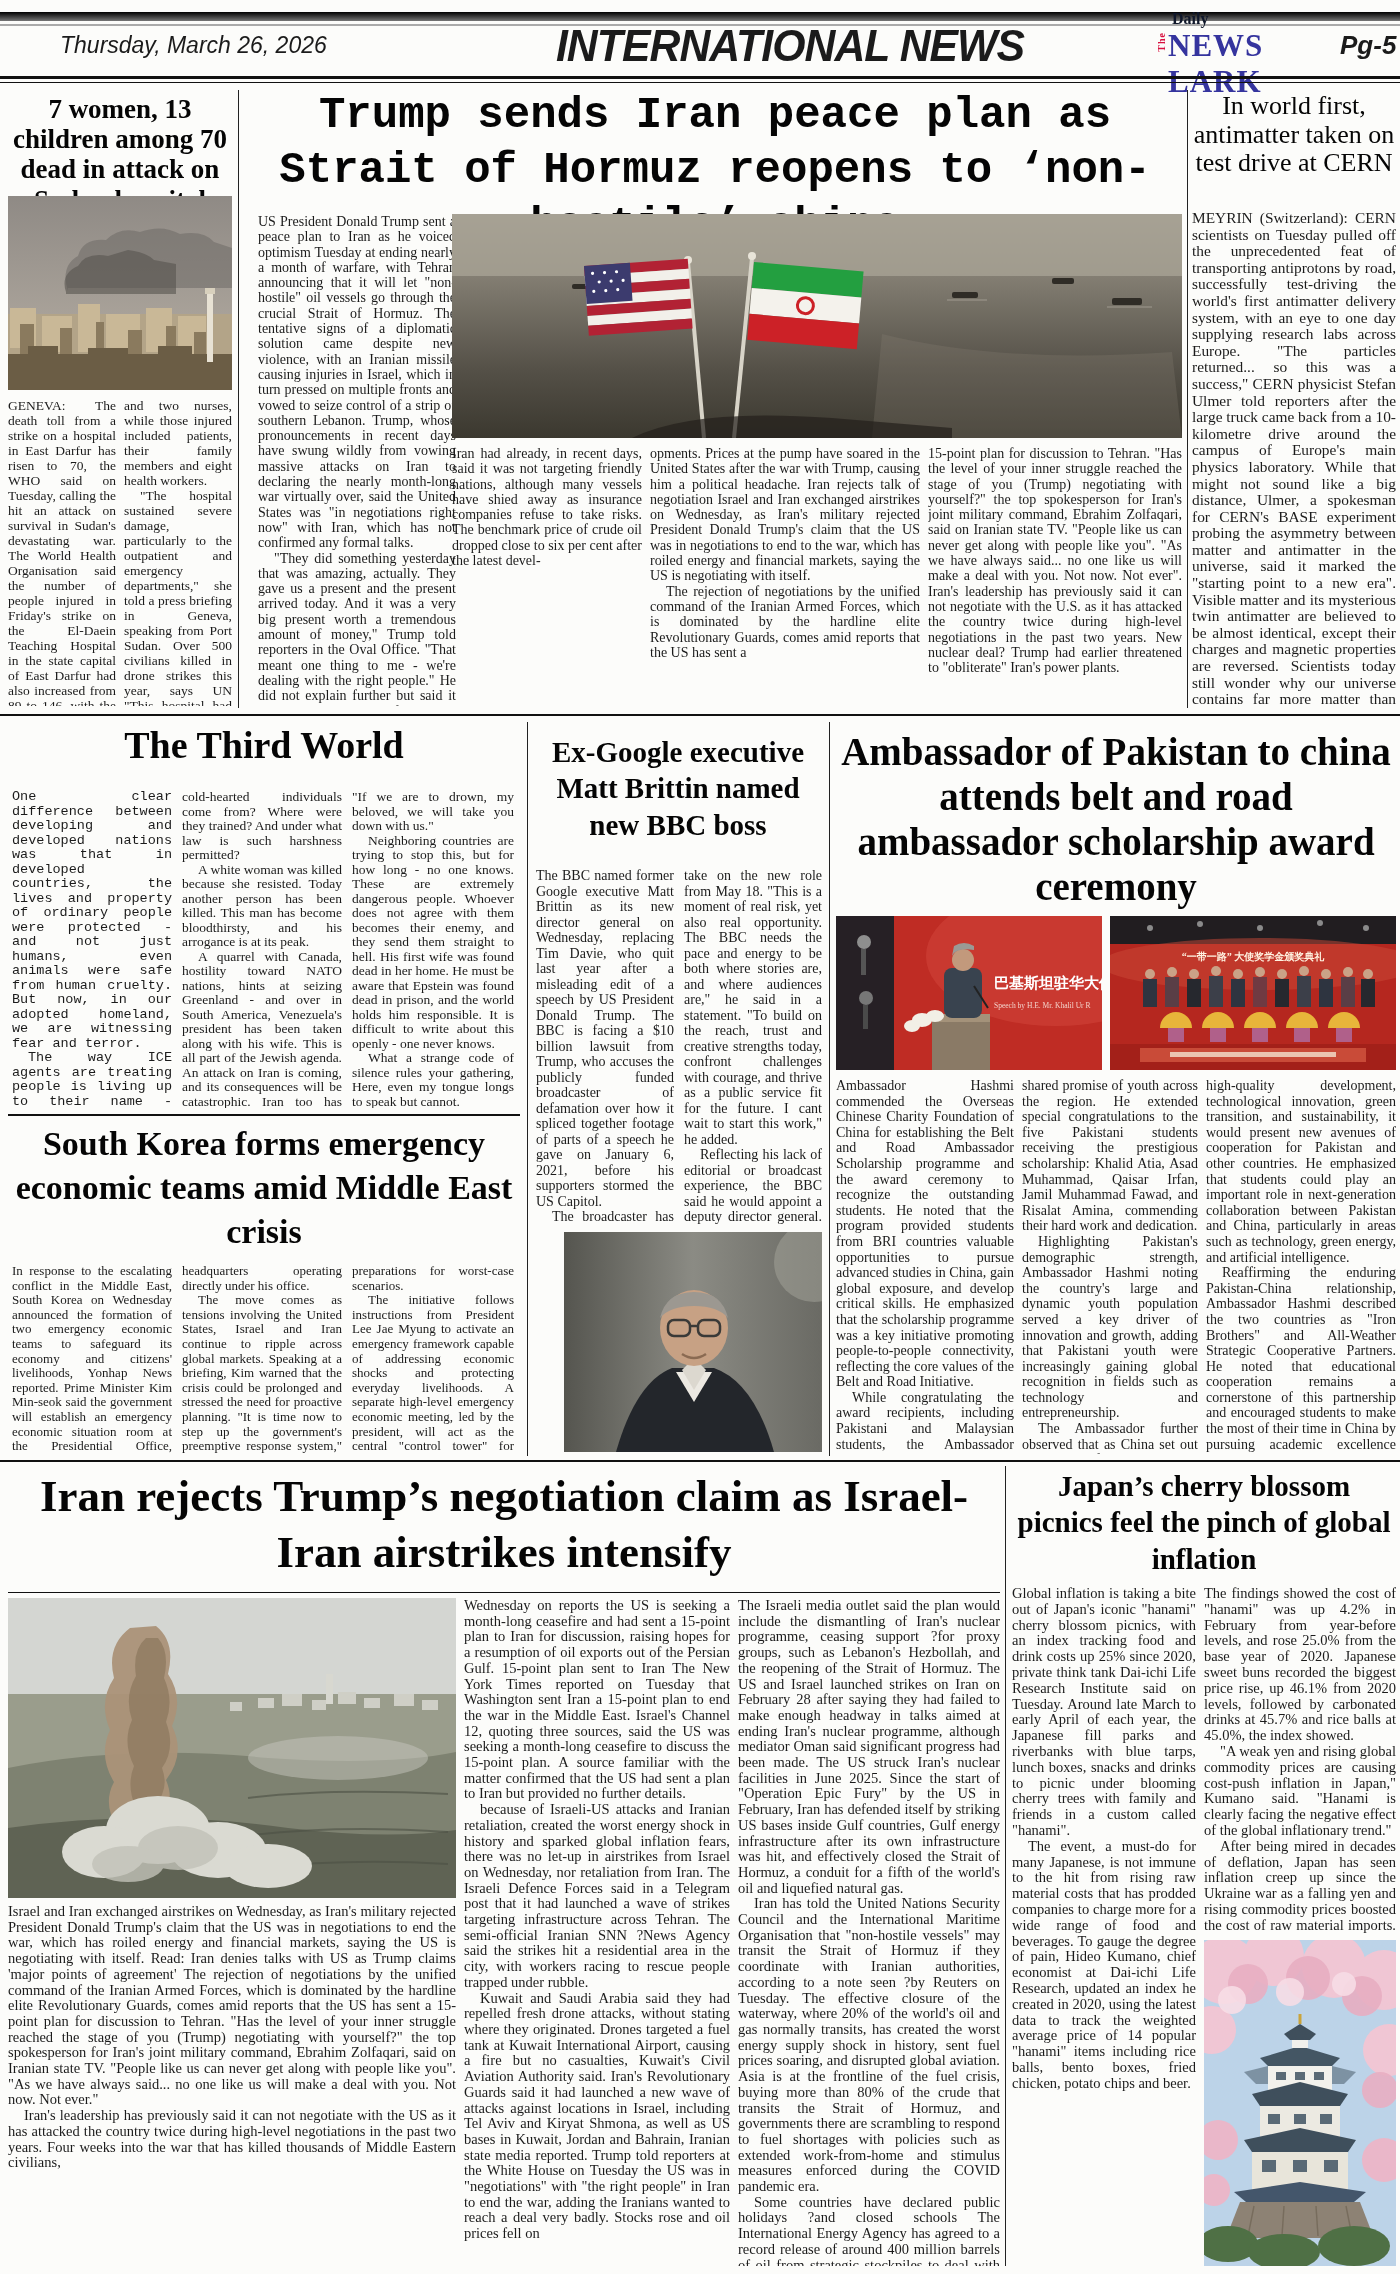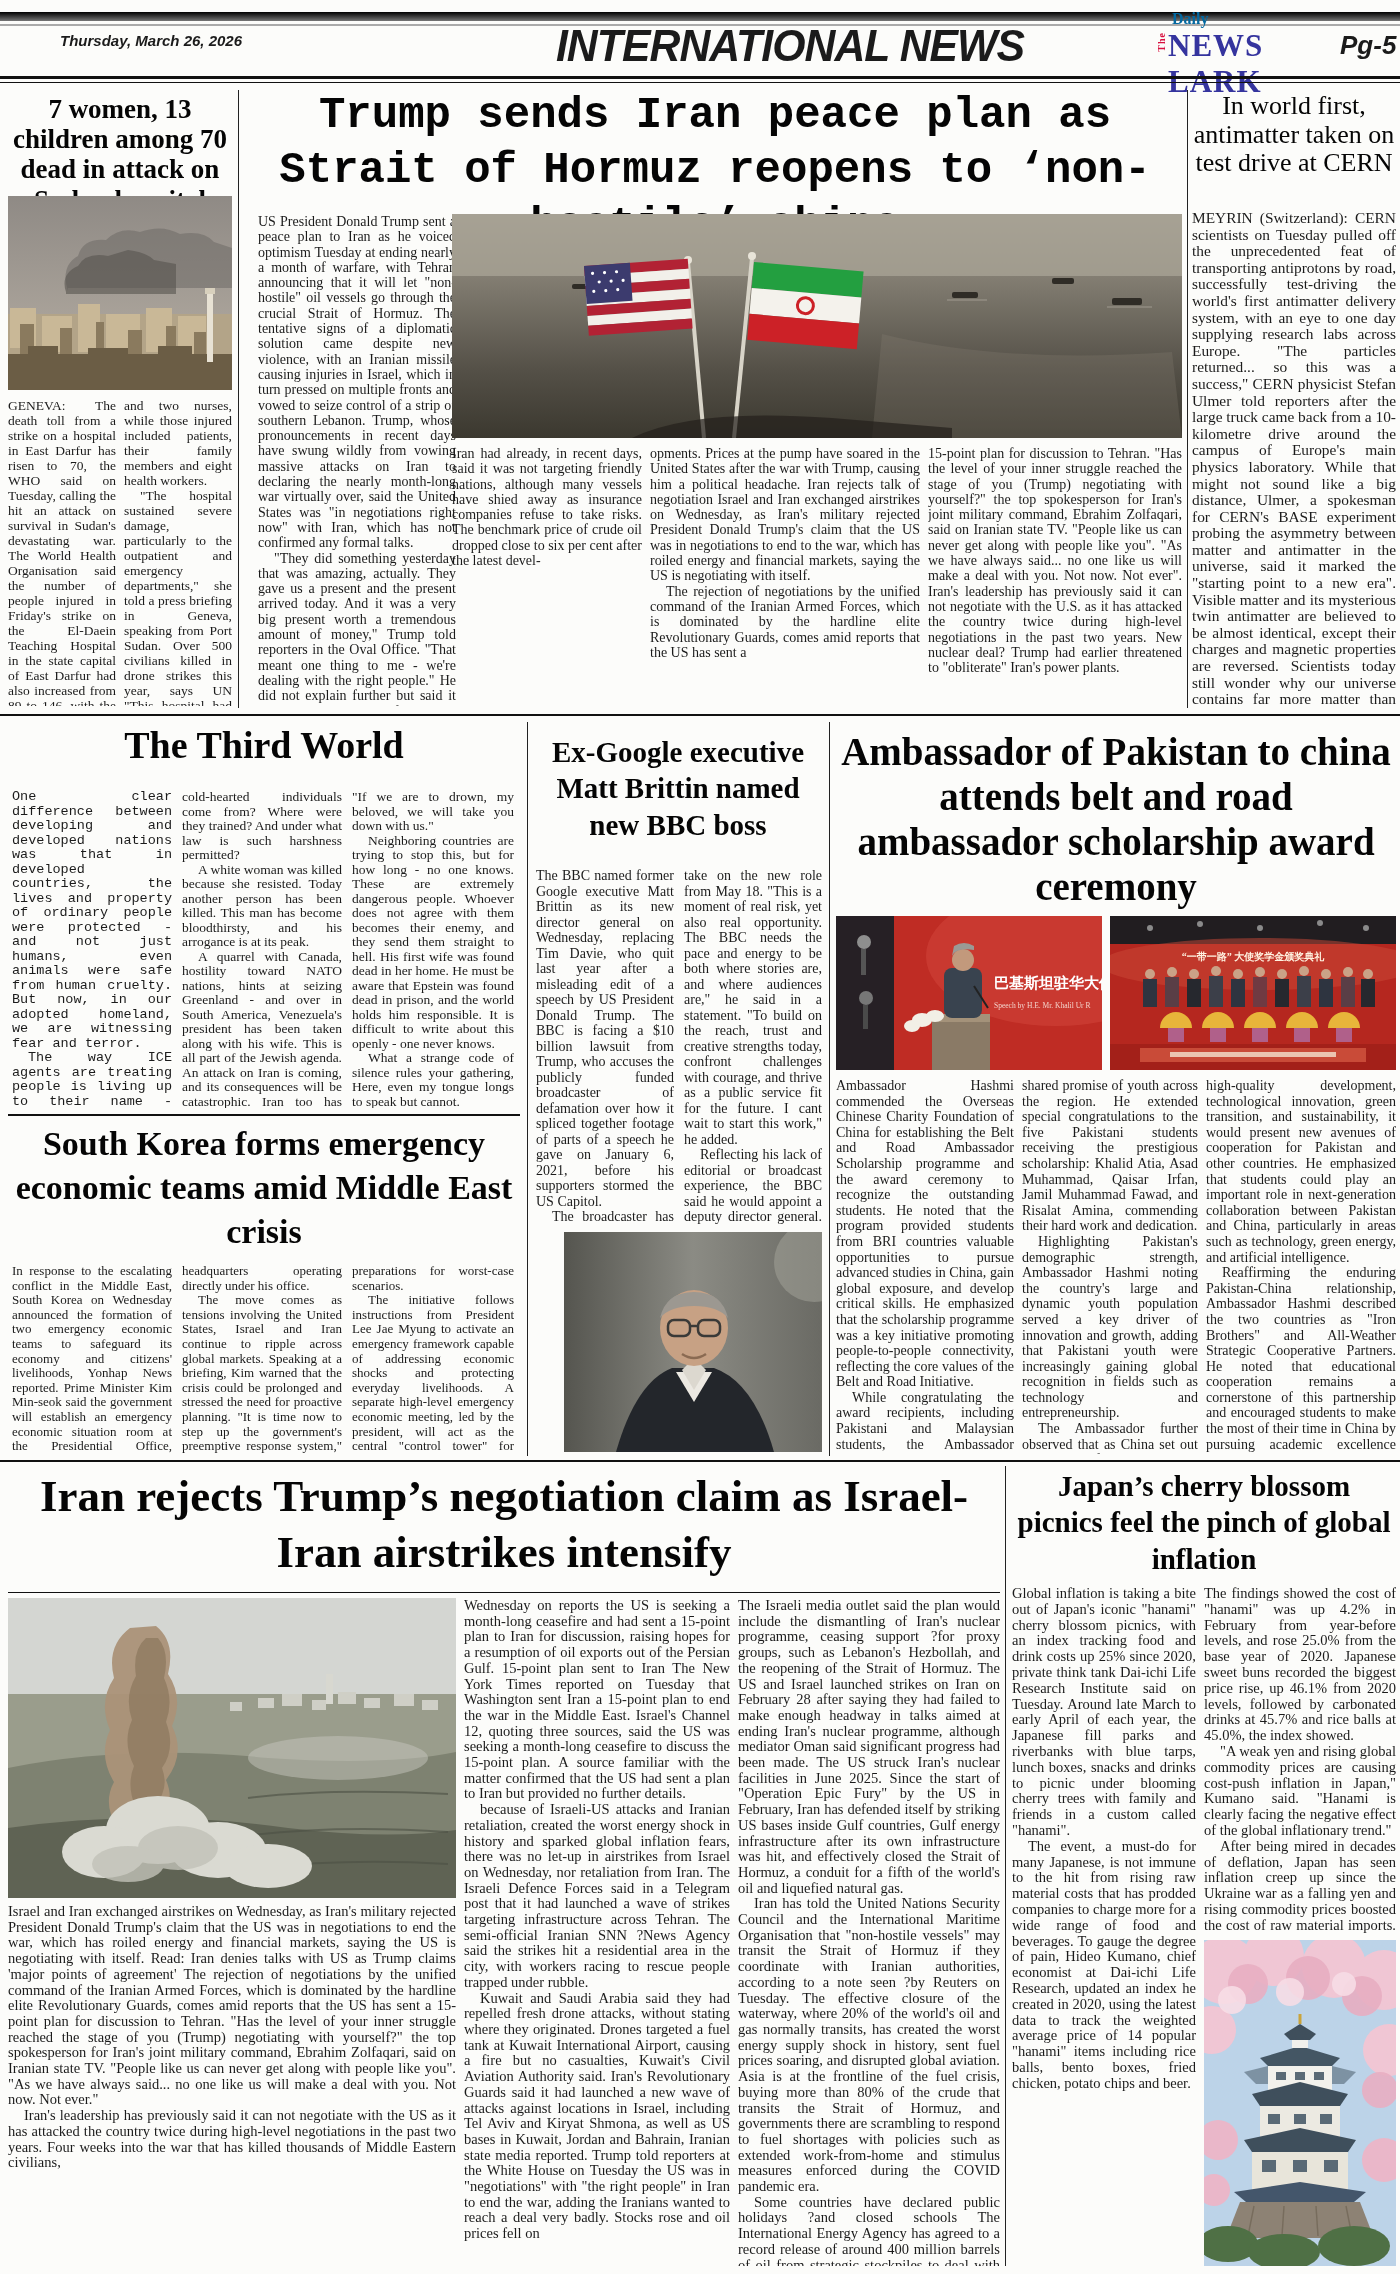--- a/index.html
+++ b/index.html
@@ -8,25 +8,25 @@
   .abs{position:absolute;}
   .rule{position:absolute;background:#111;}
   .vrule{position:absolute;width:1px;background:#222;}
   .body{ text-align:justify; overflow:hidden;}
   .body p{margin:0;text-indent:16px;}
   .body p:first-child{text-indent:0;}
   .hl{font-weight:bold;text-align:center;line-height:1.12;color:#050505;}
   
   #topbar{left:0;top:12px;width:1400px;height:9px;background:linear-gradient(#000,#777);}
   #topbar2{left:0;top:24px;width:1400px;height:2px;background:#aaa;}
-  #date{left:60px;top:32px;font-family:"Liberation Sans",sans-serif;font-style:italic;font-weight:bold;font-size:15px;}
+  #date{left:60px;top:32px;font-family:"Liberation Sans",sans-serif;font-style:italic;font-weight:normal;font-size:23px;}
   #pagetitle{left:430px;top:20px;width:720px;text-align:center;font-family:"Liberation Sans",sans-serif;
              font-style:italic;font-weight:bold;font-size:45px;letter-spacing:-1px;transform:scaleX(.95);}
   #masthead{left:1148px;top:10px;width:186px;height:58px;}
-  #mh-daily{position:absolute;left:24px;top:0;font-size:16px;font-weight:bold;color:#0369a1;}
+  #mh-daily{position:absolute;left:24px;top:0;font-size:16px;font-weight:bold;color:#0f172a;}
   #mh-the{position:absolute;left:8px;top:22px;font-size:10px;font-weight:bold;color:#d8103f;
           writing-mode:vertical-rl;transform:rotate(180deg);letter-spacing:1px;}
   #mh-name{position:absolute;left:20px;top:18px;font-size:31px;font-weight:bold;color:#35349e;letter-spacing:1px;}
   #pg{left:1340px;top:30px;font-family:"Liberation Sans",sans-serif;font-style:italic;font-weight:bold;font-size:26px;}
   #hrule1{left:0;top:76px;width:1400px;height:3px;}
   #hrule2{left:0;top:82px;width:1400px;height:1px;}
   
   #sudan-hl{left:8px;top:94px;width:224px;font-size:27px;}
   #sudan-img{left:8px;top:196px;width:224px;height:194px;}
   #sudan-c1{left:8px;top:398px;width:108px;height:308px;font-size:13.5px;line-height:15px;}

